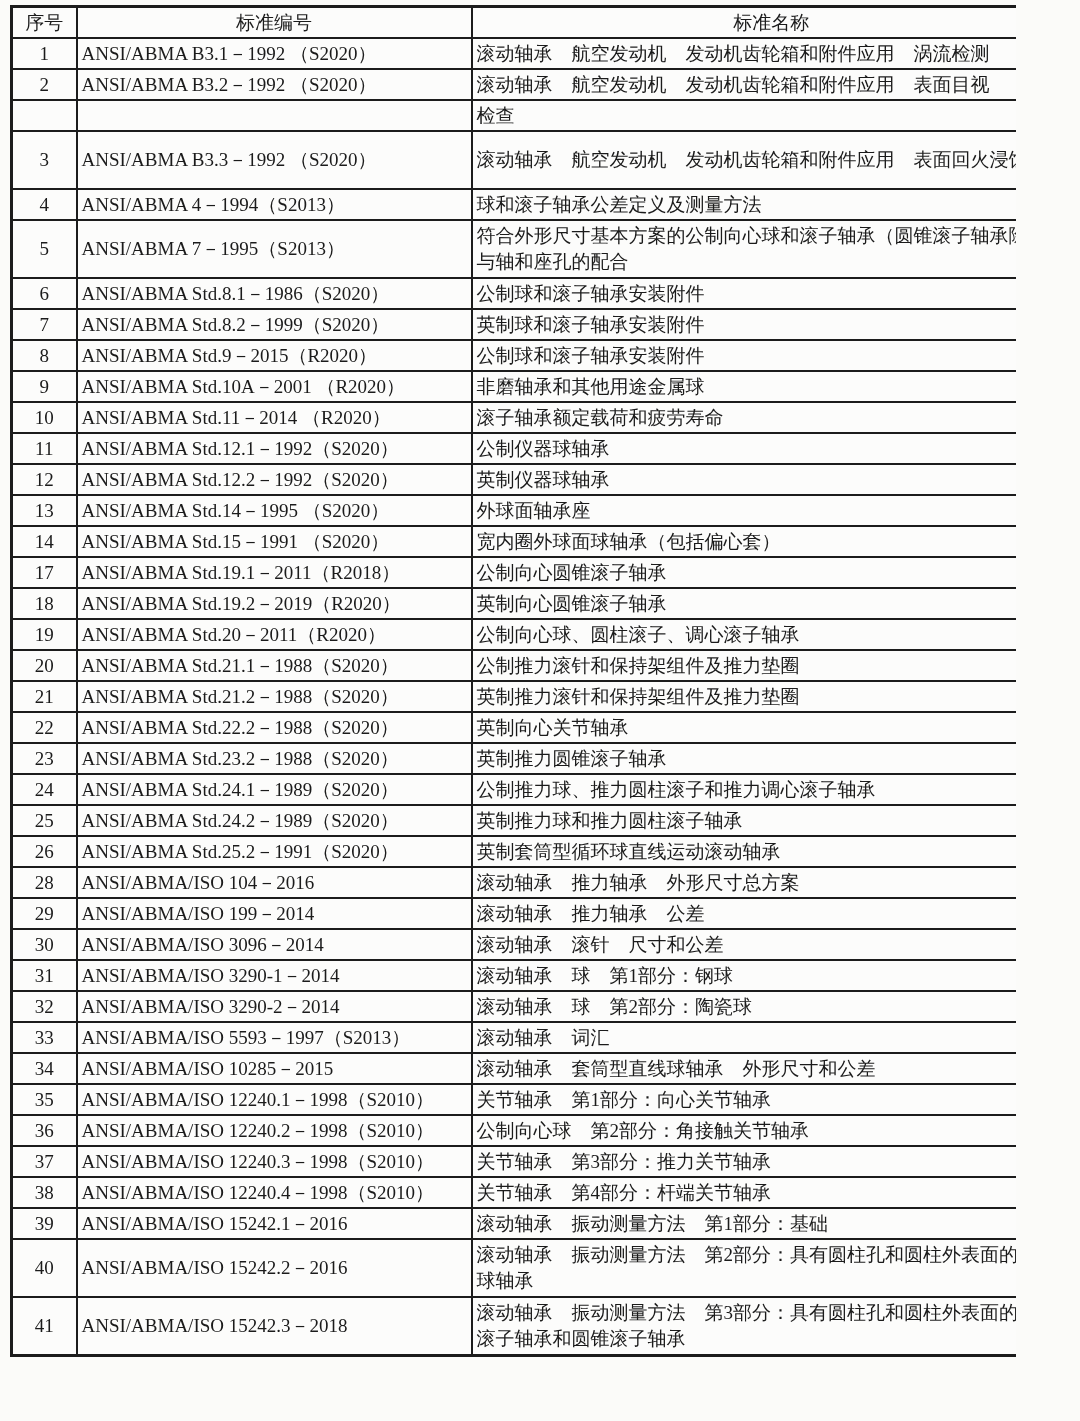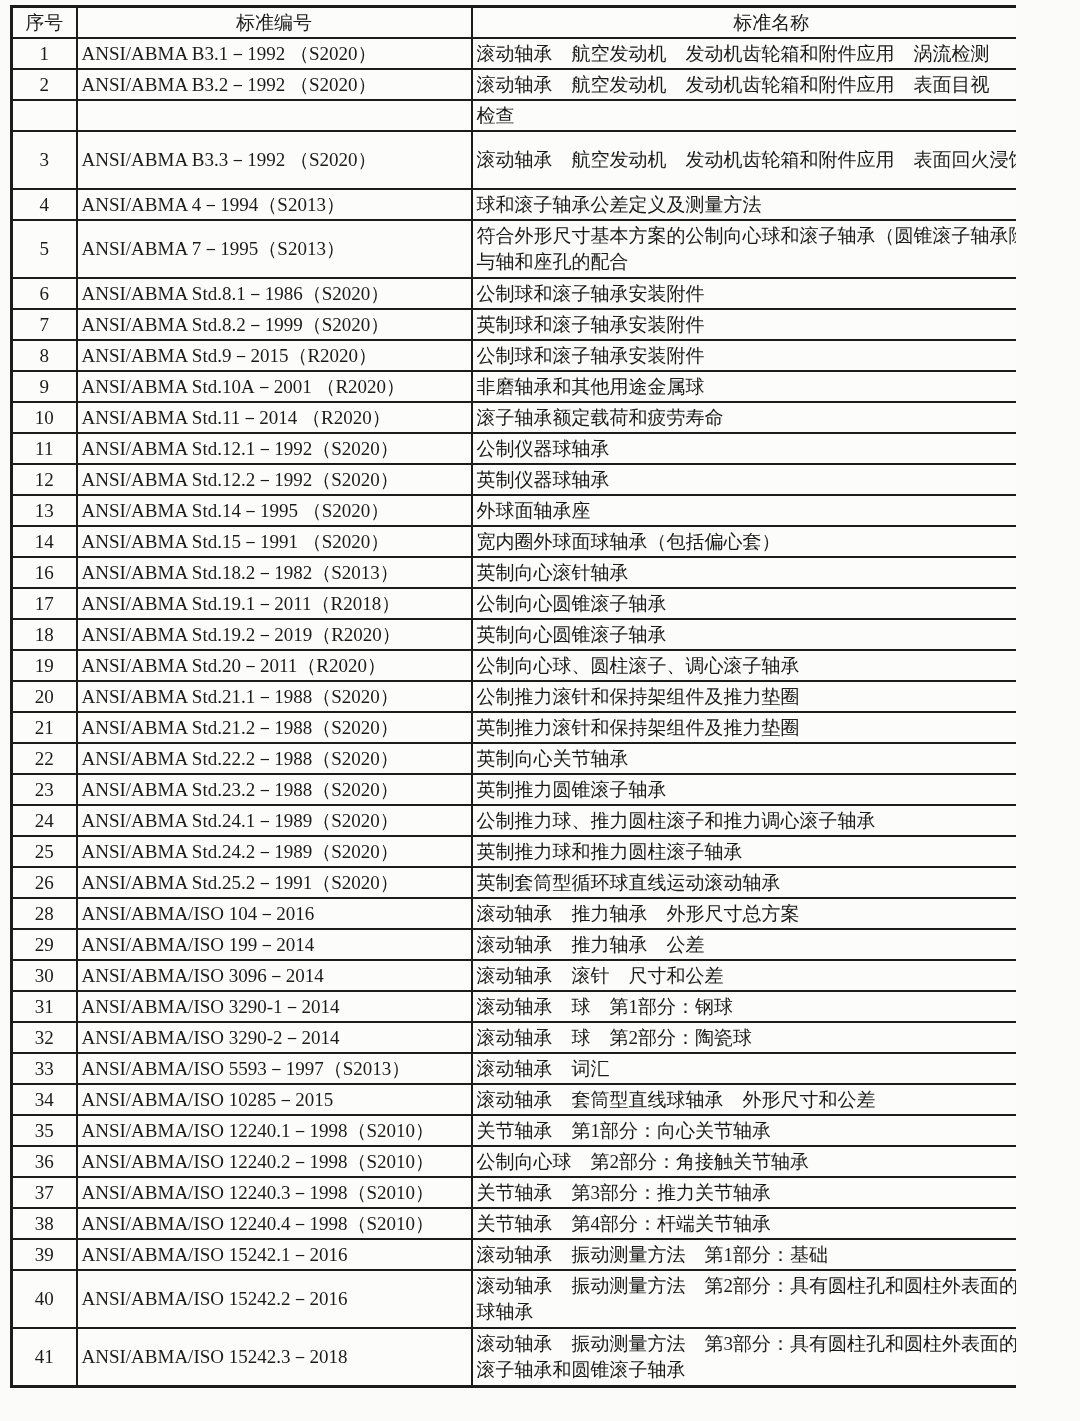--- a/index.html
+++ b/index.html
@@ -131,25 +131,20 @@
           <td class="col-no">13</td>
           <td class="col-code">ANSI/ABMA Std.14－1995 （S2020）</td>
           <td class="col-name">外球面轴承座</td>
         </tr>
         <tr class="row-single">
           <td class="col-no">14</td>
           <td class="col-code">ANSI/ABMA Std.15－1991 （S2020）</td>
           <td class="col-name">宽内圈外球面球轴承（包括偏心套）</td>
         </tr>
         <tr class="row-single">
-          <td class="col-no">16</td>
-          <td class="col-code">ANSI/ABMA Std.18.2－1982（S2013）</td>
-          <td class="col-name">英制向心滚针轴承</td>
-        </tr>
-        <tr class="row-single">
           <td class="col-no">17</td>
           <td class="col-code">ANSI/ABMA Std.19.1－2011（R2018）</td>
           <td class="col-name">公制向心圆锥滚子轴承</td>
         </tr>
         <tr class="row-single">
           <td class="col-no">18</td>
           <td class="col-code">ANSI/ABMA Std.19.2－2019（R2020）</td>
           <td class="col-name">英制向心圆锥滚子轴承</td>
         </tr>
         <tr class="row-single">

